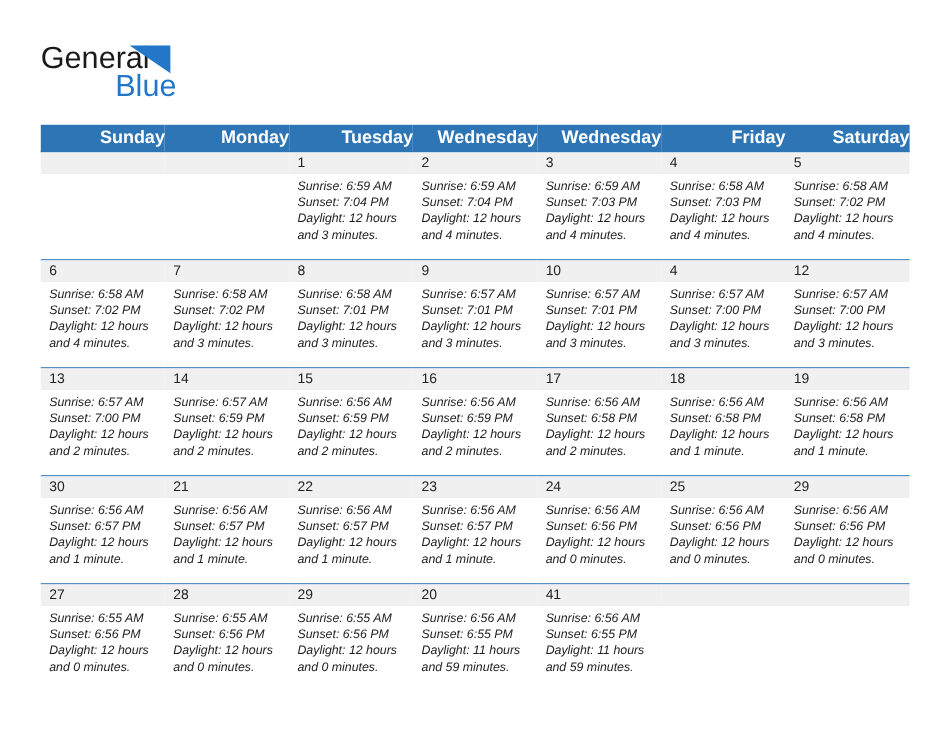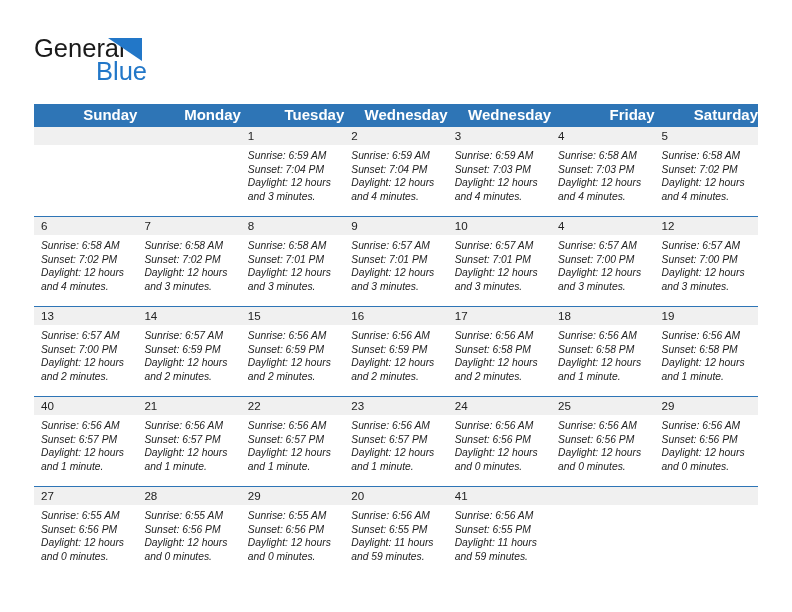--- a/index.html
+++ b/index.html
@@ -383,21 +383,21 @@
                 <div>Sunset: 6:58 PM</div>
                 <div>Daylight: 12 hours</div>
                 <div>and 1 minute.</div>
               </div>
             </div>
           </td>
         </tr>
         <tr>
           <td>
             <div class="cell-inner">
-              <div class="daynum-strip">40</div>
+              <div class="daynum-strip">30</div>
               <div class="cell-body">
                 <div>Sunrise: 6:56 AM</div>
                 <div>Sunset: 6:57 PM</div>
                 <div>Daylight: 12 hours</div>
                 <div>and 1 minute.</div>
               </div>
             </div>
           </td>
           <td>
             <div class="cell-inner">

